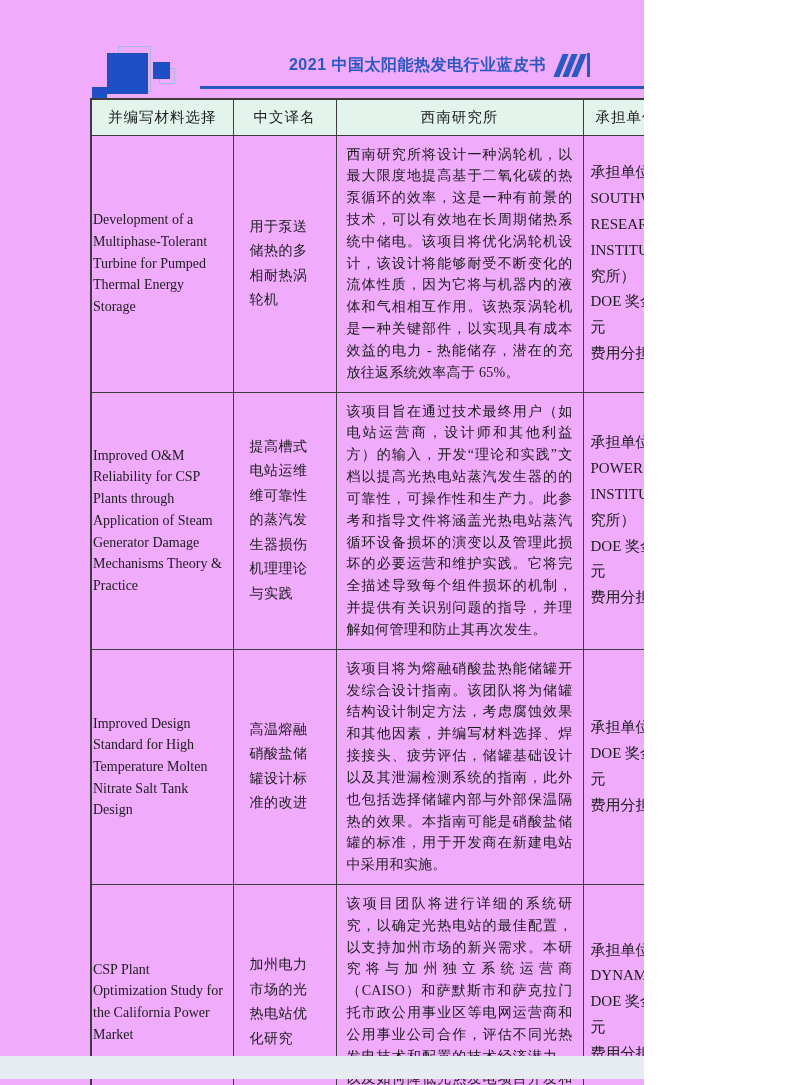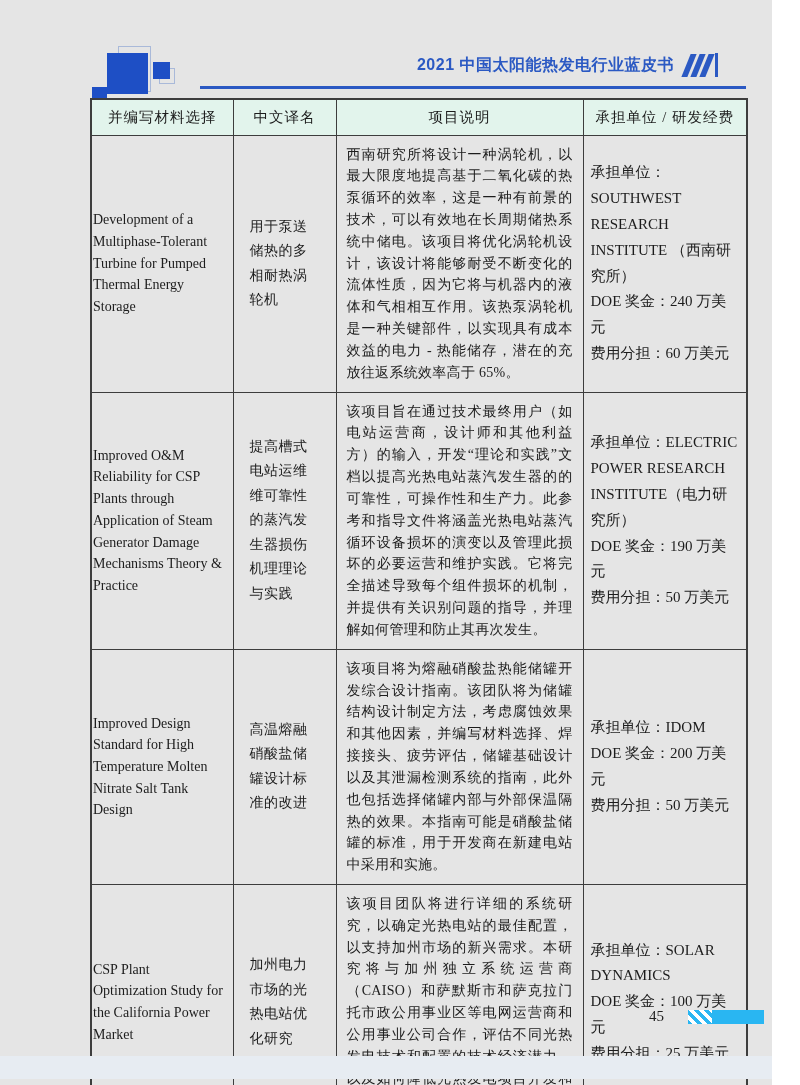--- a/index.html
+++ b/index.html
@@ -1,18 +1,18 @@
 <!DOCTYPE html>
 <html><head>
 <meta charset="utf-8">
 <style>
   * { margin:0; padding:0; box-sizing:border-box; }
   html,body { background:#ffffff; }
   body { width:800px; height:1085px; font-family:"Liberation Serif", serif; color:#222; }
-  .page { position:relative; width:772px; height:1085px; background:#e5e5e5; overflow:hidden; }
+  .page { position:relative; width:644px; height:1085px; background:#f0abfc; overflow:hidden; }
 
   
   .logo-sq { position:absolute; background:#1e4fc5; }
   .logo-sq-outline { position:absolute; border:1.5px solid #a9b9d9; background:transparent; }
   .sq-small-left  { left:92px;  top:87px; width:15px; height:15px; }
   .sq-large-outline { left:118px; top:46px; width:33px; height:46px; z-index:1; }
   .sq-large       { left:107px; top:53px; width:41px; height:41px; z-index:2; }
   .sq-small-right { left:153px; top:62px; width:17px; height:17px; z-index:2; }
   .sq-small-right-outline { left:159px; top:68px; width:16px; height:16px; z-index:1; border-width:1px; }
   .header-rule { position:absolute; left:200px; top:86px; width:546px; height:3px; background:#2b59c3; }
@@ -73,21 +73,21 @@
     <colgroup>
         <col class="c1">
         <col class="c2">
         <col class="c3">
         <col class="c4">
       </colgroup>
     <thead>
       <tr>
         <th>并编写材料选择</th>
         <th>中文译名</th>
-        <th>项目说明</th>
+        <th>西南研究所</th>
         <th>承担单位 / 研发经费</th>
       </tr>
     </thead>
     <tbody>
       <tr class="r0">
         <td class="c1">Development of a Multiphase-Tolerant Turbine for Pumped Thermal Energy Storage</td>
         <td class="c2">用于泵送储热的多相耐热涡轮机</td>
         <td class="c3">西南研究所将设计一种涡轮机，以最大限度地提高基于二氧化碳的热泵循环的效率，这是一种有前景的技术，可以有效地在长周期储热系统中储电。该项目将优化涡轮机设计，该设计将能够耐受不断变化的流体性质，因为它将与机器内的液体和气相相互作用。该热泵涡轮机是一种关键部件，以实现具有成本效益的电力 - 热能储存，潜在的充放往返系统效率高于 65%。</td>
         <td class="c4">承担单位：
 SOUTHWEST

